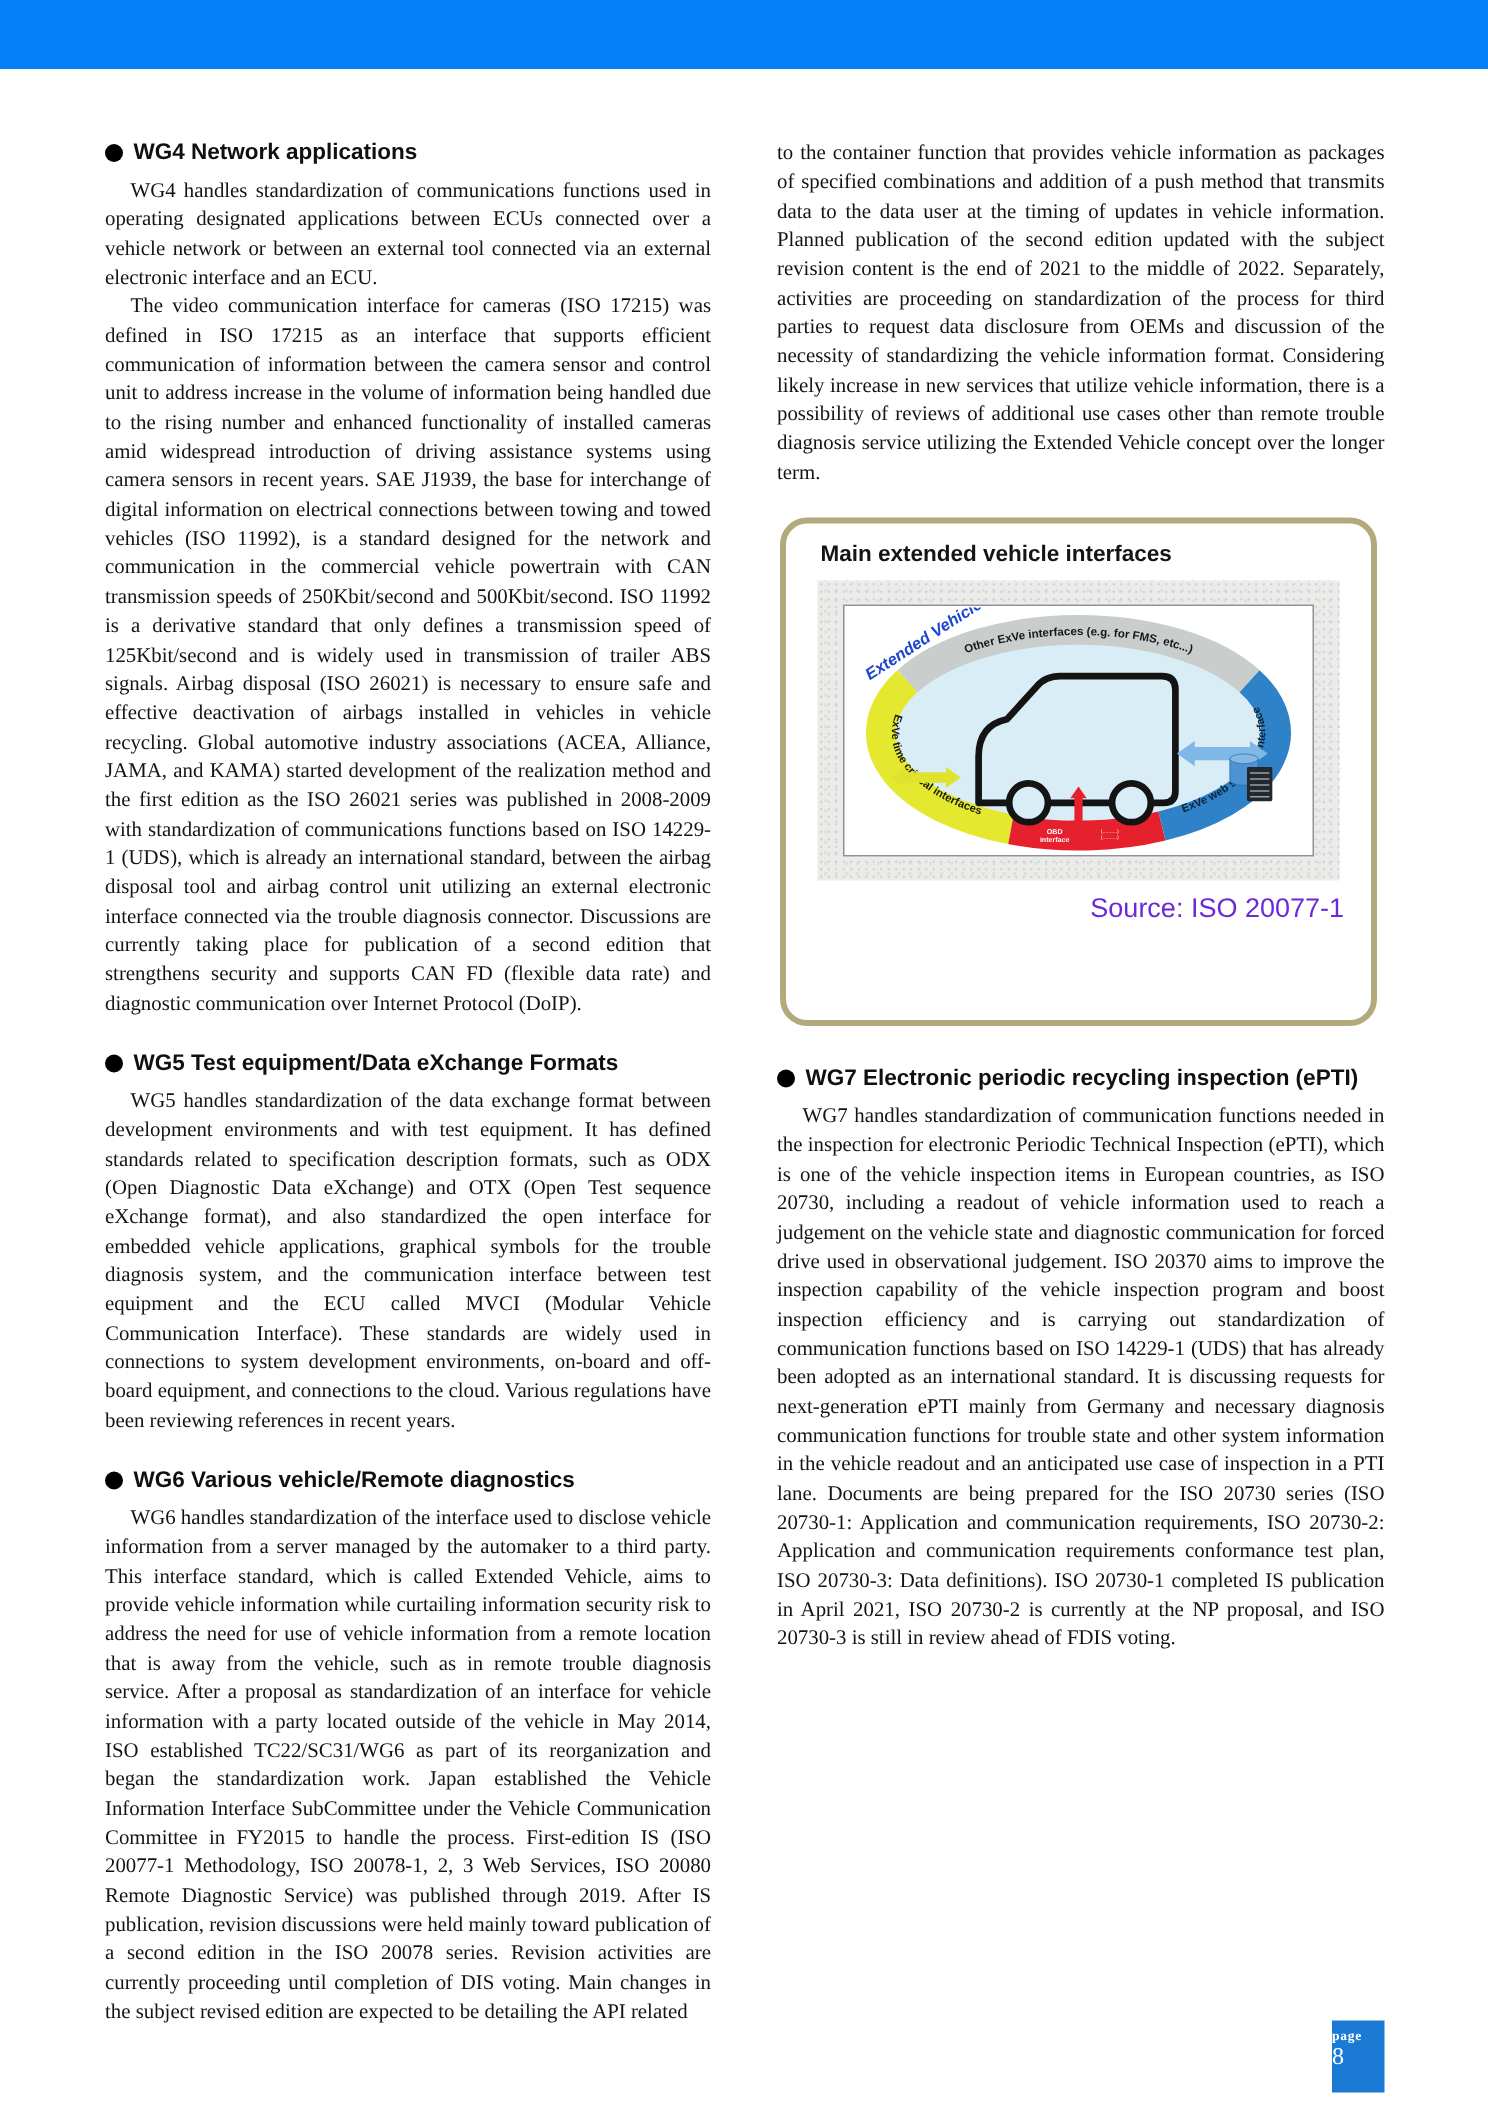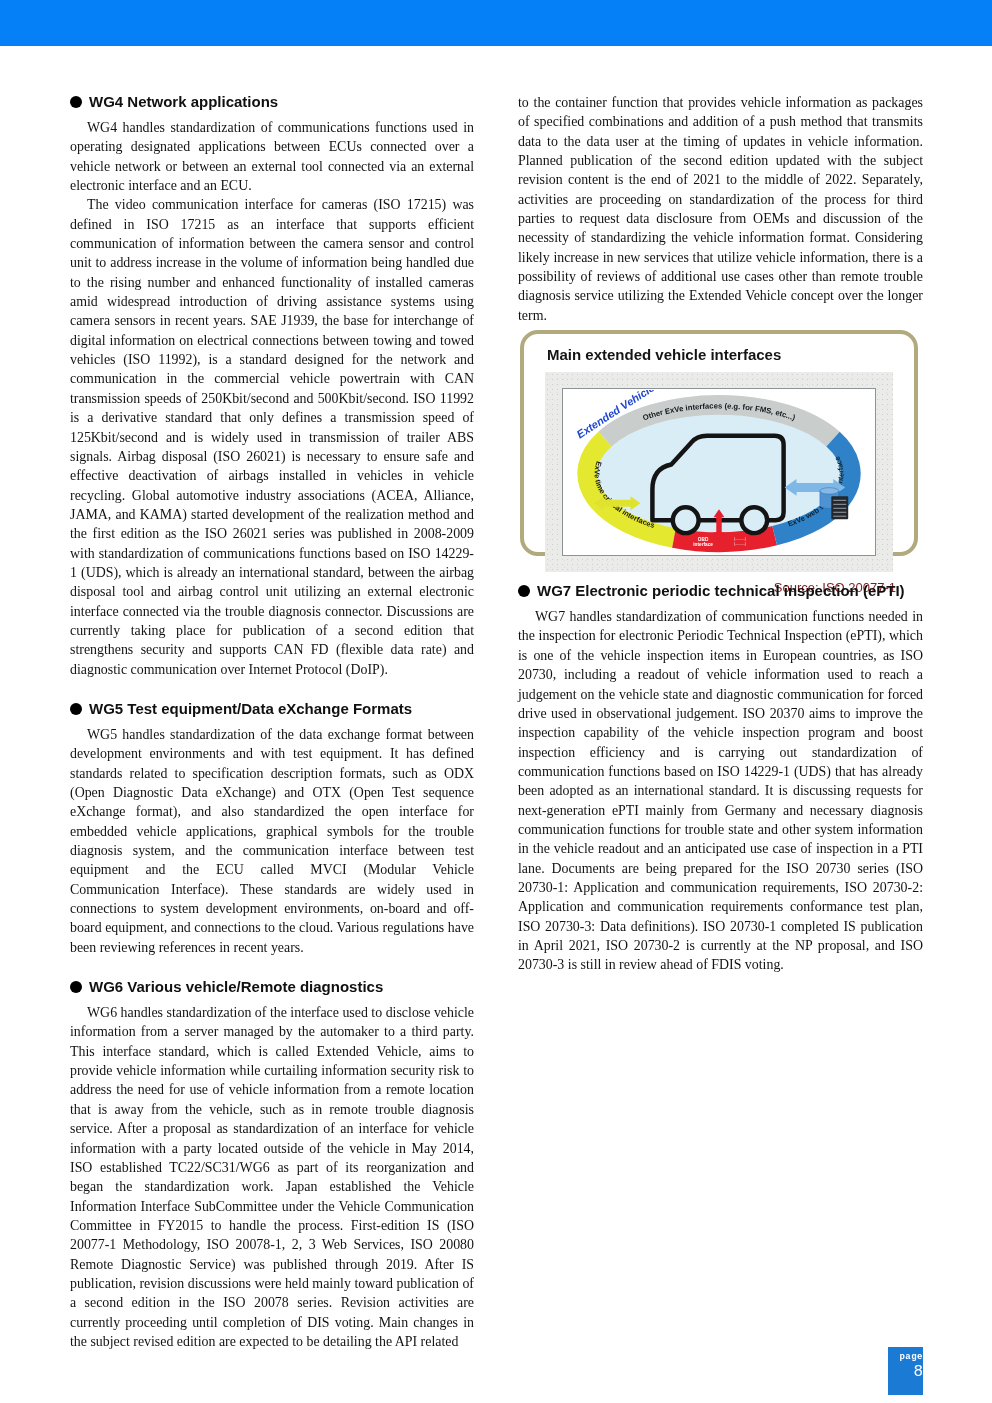--- a/index.html
+++ b/index.html
@@ -11,38 +11,38 @@
   .col-right{left:518px;width:405px;}
   .sec-h{display:flex;align-items:center;gap:7px;margin:21px 0 7px 0;
          font-family:"Liberation Sans",sans-serif;font-weight:bold;font-size:15px;
          line-height:1.2;color:#101010;white-space:nowrap;text-align:center;}
   .col > section:first-child .sec-h{margin-top:0;}
   .bullet{display:inline-block;width:12px;height:12px;border-radius:50%;background:#000;flex:0 0 auto;}
   p.body{margin:0;font-size:13.9px;line-height:19.35px;text-align:justify;text-indent:17px;}
   p.noindent{text-indent:0;}
 
   
-  .fig-box{box-sizing:border-box;margin:5px 0 0 2px;width:398px;height:226px;
+  .fig-box{box-sizing:border-box;margin:20px 0 0 2px;width:398px;height:339px;
            background:#fff;border:4px solid #b2aa7d;border-radius:18px;padding:9px 16px 10px 16px;}
   .fig-title{font-family:"Liberation Sans",sans-serif;font-weight:bold;font-size:15px;
              color:#151515;margin:3px 0 9px 7px;}
   .fig-speckle{width:348px;height:200px;margin:0 auto;display:flex;align-items:center;justify-content:center;
                background-color:#ebecea;
                background-image:radial-gradient(#ccd0cc 0.9px, transparent 1px),
                                 radial-gradient(#dbded9 0.9px, transparent 1px);
                background-size:5px 5px,7px 7px;background-position:0 0,2px 3px;}
   .fig-inner{width:312px;height:166px;background:#ffffff;border:1px solid #8d9297;
              display:flex;align-items:center;justify-content:center;}
   .fig-inner svg{display:block;width:310px;height:164px;}
-  .fig-source{font-family:"Liberation Sans",sans-serif;font-size:13px;color:#7f1d1d;
+  .fig-source{font-family:"Liberation Sans",sans-serif;font-size:18px;color:#6d28d9;
               text-align:right;margin:8px 2px 0 0;}
 
   
   .page-badge{position:absolute;left:888px;top:1347px;width:35px;height:48px;background:#1b7ad3;
-              color:#ffffff;text-align:right;font-family:Liberation Mono, monospace;}
+              color:#ffffff;text-align:left;font-family:Liberation Serif, serif;}
   .pb-word{font-size:9px;font-weight:bold;margin-top:5px;letter-spacing:0.5px;}
   .pb-num{font-size:16px;margin-top:1px;}
 </style>
 </head>
 <body>
 
 <div class="page">
 
   <div class="topbar"></div>
 
@@ -135,21 +135,21 @@
             </g>
           </svg>
         </div>
       </div>
       <div class="fig-source">Source: ISO 20077-1</div>
     </div>
 
     <section>
       <h3 class="sec-h" style="margin-top:26px;">
         <span class="bullet"></span>
-        <span>WG7 Electronic periodic technical inspection (ePTI)</span>
+        <span>WG7 Electronic periodic recycling inspection (ePTI)</span>
       </h3>
       <p class="body">WG7 handles standardization of communication functions needed in the inspection for electronic Periodic Technical Inspection (ePTI), which is one of the vehicle inspection items in European countries, as ISO 20730, including a readout of vehicle information used to reach a judgement on the vehicle state and diagnostic communication for forced drive used in observational judgement. ISO 20370 aims to improve the inspection capability of the vehicle inspection program and boost inspection efficiency and is carrying out standardization of communication functions based on ISO 14229-1 (UDS) that has already been adopted as an international standard. It is discussing requests for next-generation ePTI mainly from Germany and necessary diagnosis communication functions for trouble state and other system information in the vehicle readout and an anticipated use case of inspection in a PTI lane. Documents are being prepared for the ISO 20730 series (ISO 20730-1: Application and communication requirements, ISO 20730-2: Application and communication requirements conformance test plan, ISO 20730-3: Data definitions). ISO 20730-1 completed IS publication in April 2021, ISO 20730-2 is currently at the NP proposal, and ISO 20730-3 is still in review ahead of FDIS voting.</p>
     </section>
   </div>
 
   <div class="page-badge">
     <div class="pb-word">page</div>
     <div class="pb-num">8</div>
   </div>
 

